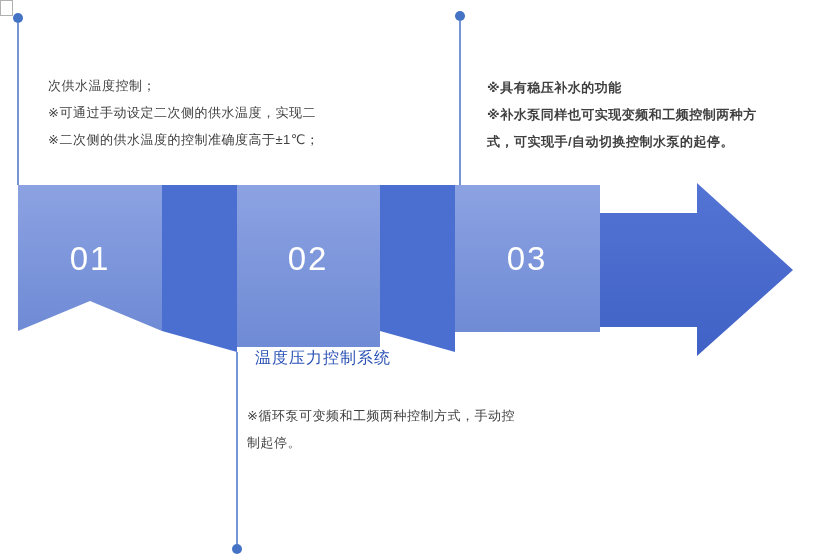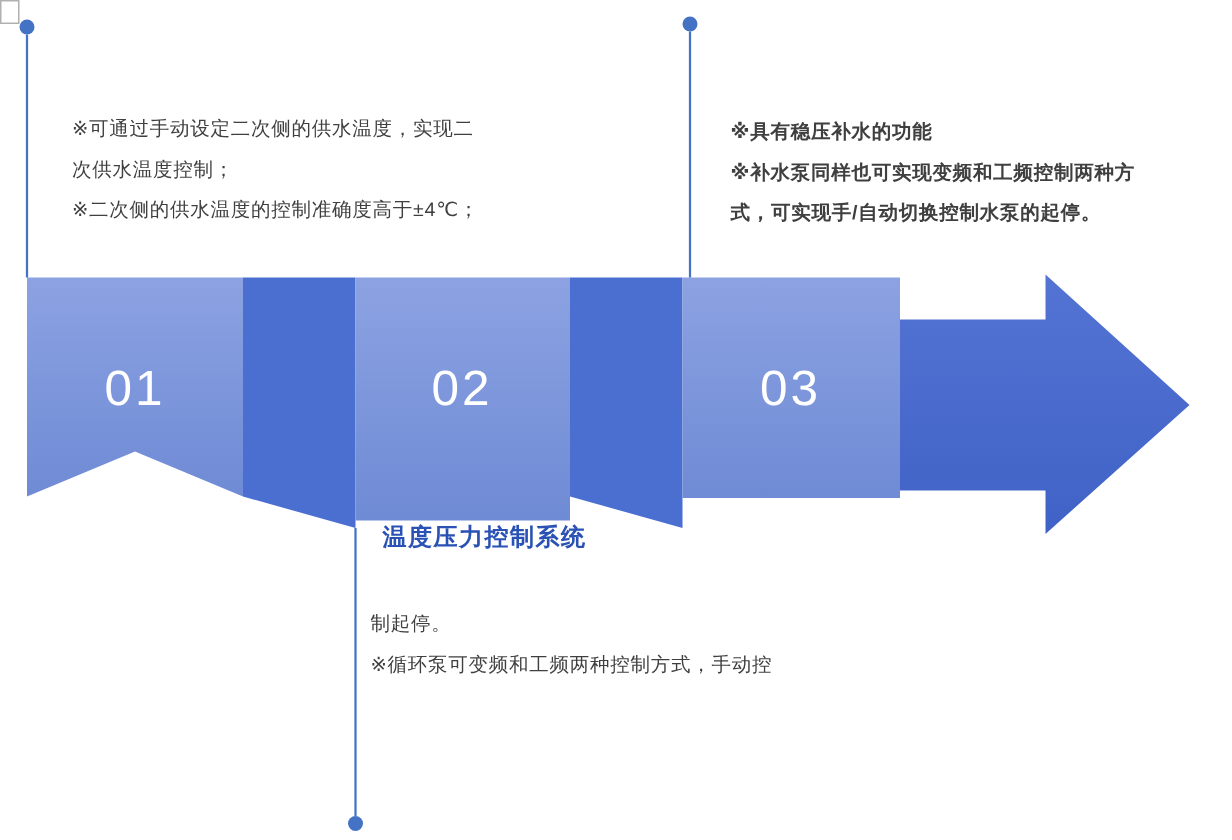--- a/index.html
+++ b/index.html
@@ -16,21 +16,21 @@
     font-size:13px;
     line-height:27px;
     color:#3f3f3f;
     letter-spacing:.5px;
     white-space:nowrap;
   }
   .section-title{
     position:absolute;
     left:255px;top:348px;
     font-size:16px;
-    font-weight:bold;
+    font-weight:normal;
     color:#2a52b5;
     letter-spacing:1px;
     white-space:nowrap;
   }
   .corner-box{
     position:absolute;
     left:0;top:0;
     width:13px;height:16px;
     border:1px solid #b0b0b0;
     background:#ffffff;
@@ -77,33 +77,33 @@
 
     <line x1="237" y1="352" x2="237" y2="544" stroke-width="1.5" stroke="#4472C4"></line>
     <circle cx="237" cy="549" r="5" fill="#4472C4"></circle>
 
     <text x="90" y="270" text-anchor="middle" class="step-num">01</text>
     <text x="308" y="270" text-anchor="middle" class="step-num">02</text>
     <text x="527" y="270" text-anchor="middle" class="step-num">03</text>
   </svg>
 
   <div class="note" style="left:48px;top:72px;">
+    <div>次供水温度控制；</div>
     <div>※可通过手动设定二次侧的供水温度，实现二</div>
-    <div>次供水温度控制；</div>
-    <div>※二次侧的供水温度的控制准确度高于±4℃；</div>
+    <div>※二次侧的供水温度的控制准确度高于±1℃；</div>
   </div>
 
   <div class="note" style="left:487px;top:74px;font-weight:bold;">
     <div>※具有稳压补水的功能</div>
     <div>※补水泵同样也可实现变频和工频控制两种方</div>
     <div>式，可实现手/自动切换控制水泵的起停。</div>
   </div>
 
   <div class="section-title">温度压力控制系统</div>
 
   <div class="note" style="left:247px;top:402px;">
+    <div>※循环泵可变频和工频两种控制方式，手动控</div>
     <div>制起停。</div>
-    <div>※循环泵可变频和工频两种控制方式，手动控</div>
   </div>
 
   <div class="corner-box"></div>
 
 </div>
 
 </body></html>

